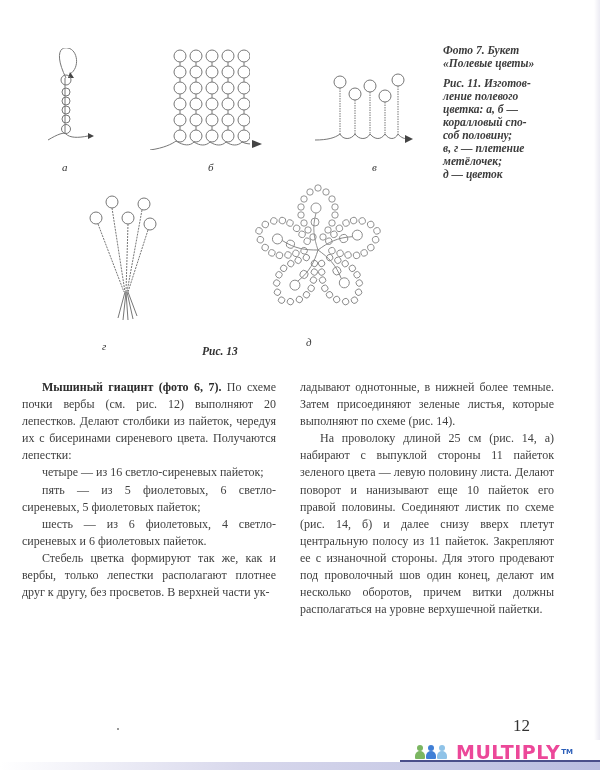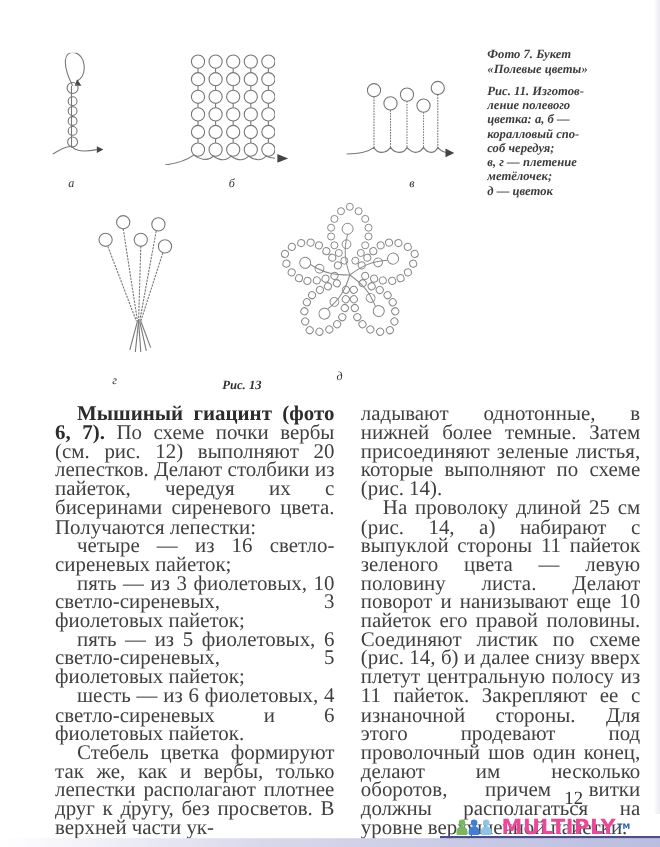--- a/index.html
+++ b/index.html
@@ -7,21 +7,21 @@
       width: 600px; height: 770px; position: relative; overflow: hidden;
       background: #ffffff; font-family: "Liberation Serif", "DejaVu Serif", serif; color: #3a3a3a;
     }
     .page-edge { position: absolute; right: 0; top: 0; width: 6px; height: 740px; background: linear-gradient(to right, #ffffff, #ecebf3); }
     .fig { position: absolute; }
     .fig svg { display: block; }
     .fig-label { position: absolute; font-style: italic; font-size: 11px; color: #333; }
     .side-caption { position: absolute; left: 443px; top: 44px; width: 130px; font-style: italic; font-weight: bold; font-size: 11.5px; line-height: 13px; color: #3c3c3c; }
     .side-caption p { margin: 0 0 7px 0; }
     .fig-title { position: absolute; left: 202px; top: 345px; font-style: italic; font-weight: bold; font-size: 11.5px; color: #333; }
-    .col { position: absolute; top: 368px; font-size: 19px; line-height: 17.1px; color: #404040; text-align: justify; margin-left: 28px; }
+    .col { position: absolute; top: 379px; font-size: 12px; line-height: 17.1px; color: #404040; text-align: justify; }
     .col-left { left: 22px; width: 254px; }
     .col-right { left: 300px; width: 254px; }
     .col p { margin: 0; }
     .col p.indent { text-indent: 20px; }
     .col p.heading-par .heading { font-weight: bold; color: #2c2c2c; }
     .col p.heading-par { text-indent: 20px; }
     .page-number { position: absolute; left: 513px; top: 716px; font-size: 17px; color: #333; }
     .dot { position: absolute; left: 117px; top: 728px; width: 2px; height: 2px; background: #777; border-radius: 50%; }
     .footer-bar { position: absolute; left: 0; top: 762px; width: 600px; height: 8px; background: linear-gradient(to right, #ffffff 0%, #d8d8ec 40%, #b9bde0 100%); }
     .footer-line { position: absolute; left: 400px; top: 760px; width: 200px; height: 2px; background: #4a4f8a; }
@@ -164,36 +164,35 @@
 <div class="side-caption">
   <p>
     <span>Фото 7. Букет</span><br>
     <span>«Полевые цветы»</span>
   </p>
   <p>
     <span>Рис. 11. Изготов-</span><br>
     <span>ление полевого</span><br>
     <span>цветка: а, б —</span><br>
     <span>коралловый спо-</span><br>
-    <span>соб чередуя;</span><br>
+    <span>соб половину;</span><br>
     <span>в, г — плетение</span><br>
     <span>метёлочек;</span><br>
     <span>д — цветок</span>
   </p>
 </div>
 
 <div class="fig-title">Рис. 13</div>
 
 <div class="col col-left">
   <p class="heading-par">
     <span class="heading">Мышиный гиацинт (фото 6, 7).</span>
     <span>По схеме почки вербы (см. рис. 12) выполняют 20 лепестков. Делают столбики из пайеток, чередуя их с бисеринами сиреневого цвета. Получаются лепестки:</span>
   </p>
   <p class="indent">четыре — из 16 светло-сиреневых пайеток;</p>
-  <p class="indent">пять — из 3 фиолетовых, 10 светло-сиреневых, 3 фиолетовых пайеток;</p>
   <p class="indent">пять — из 5 фиолетовых, 6 светло-сиреневых, 5 фиолетовых пайеток;</p>
   <p class="indent">шесть — из 6 фиолетовых, 4 светло-сиреневых и 6 фиолетовых пайеток.</p>
   <p class="indent">Стебель цветка формируют так же, как и вербы, только лепестки располагают плотнее друг к другу, без просветов. В верхней части ук-</p>
 </div>
 
 <div class="col col-right">
   <p>ладывают однотонные, в нижней более темные. Затем присоединяют зеленые листья, которые выполняют по схеме (рис. 14).</p>
   <p class="indent">На проволоку длиной 25 см (рис. 14, а) набирают с выпуклой стороны 11 пайеток зеленого цвета — левую половину листа. Делают поворот и нанизывают еще 10 пайеток его правой половины. Соединяют листик по схеме (рис. 14, б) и далее снизу вверх плетут центральную полосу из 11 пайеток. Закрепляют ее с изнаночной стороны. Для этого продевают под проволочный шов один конец, делают им несколько оборотов, причем витки должны располагаться на уровне верхушечной пайетки.</p>
 </div>
 

